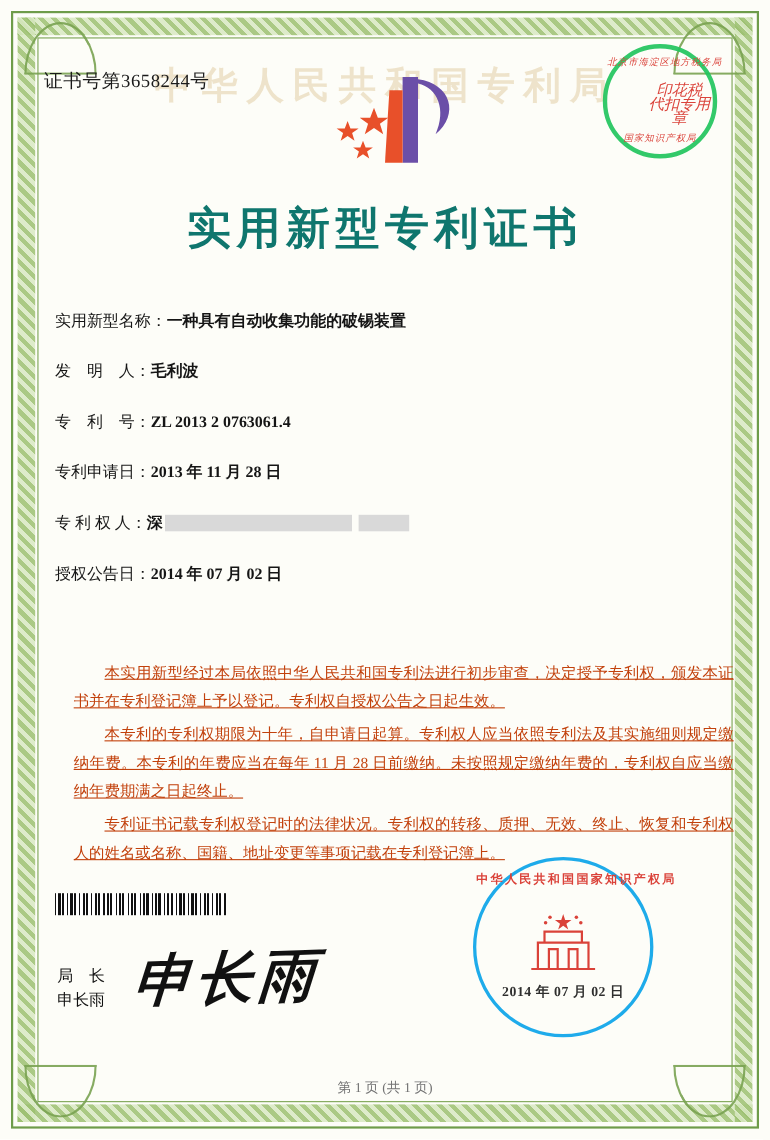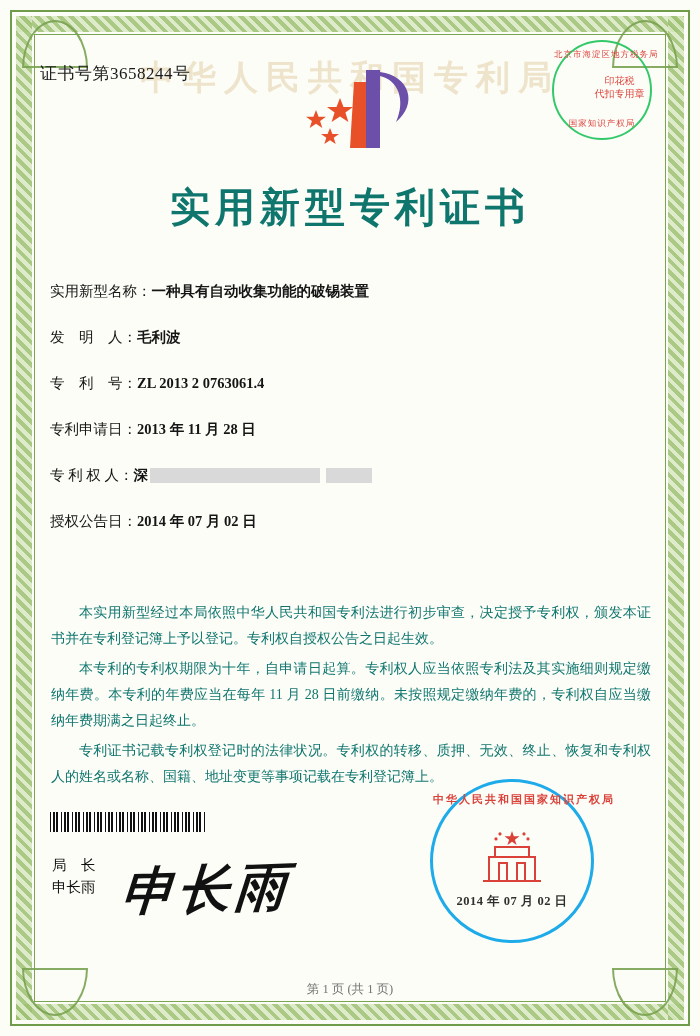--- a/index.html
+++ b/index.html
@@ -97,40 +97,41 @@
     height: 100px;
   }
 
   
   .stamp-tr {
     position: absolute;
     right: 48px;
     top: 40px;
     width: 96px;
     height: 96px;
-    border: 2px solid #22c55e;
+    border: 4px solid #22c55e;
     border-radius: 50%;
     color: #d8342b;
     text-align: center;
     opacity: .92;
+    font-style: italic;
   }
   .stamp-tr .arc-top, .stamp-tr .arc-bottom {
     position: absolute;
     left: 0; right: 0;
     font-size: 8.5px;
     letter-spacing: 1px;
     white-space: nowrap;
   }
   .stamp-tr .arc-top { top: 7px; }
   .stamp-tr .arc-bottom { bottom: 8px; }
   .stamp-tr .mid {
     position: absolute;
     left: 0; right: 0;
     top: 32px;
-    font-size: 10px;
+    font-size: 14px;
     line-height: 13px;
     margin-left: 35px;
   }
 
   
   .title {
     position: absolute;
     left: 0; right: 0;
     top: 180px;
     text-align: center;
@@ -168,27 +169,28 @@
     margin-left: 2px;
     position: relative;
     top: -1px;
     filter: blur(0.4px);
   }
   .redacted.small { width: 46px; margin-left: 6px; }
 
   
   .body-text {
     position: absolute;
-    left: 51px;
+    left: 67px;
     top: 600px;
     width: 600px;
     font-size: 14px;
     line-height: 26px;
-    color: #0f766e;
+    color: #c2410c;
     text-align: justify;
+    text-decoration: underline;
   }
   .body-text p {
     margin: 0 0 4px 0;
     text-indent: 2em;
   }
 
   
   .barcode {
     position: absolute;
     left: 50px;
@@ -199,21 +201,21 @@
       90deg,
       #111 0 1px, #fff 1px 3px, #111 3px 5px, #fff 5px 6px,
       #111 6px 8px, #fff 8px 11px
     );
   }
 
   
   .sig-block {
     position: absolute;
     left: 52px;
-    top: 854px;
+    top: 877px;
     font-size: 14.5px;
     line-height: 22px;
     color: #111;
   }
   .sig-script {
     position: absolute;
     left: 122px;
     top: 855px;
     font-size: 52px;
     font-family: "Liberation Serif", serif;

